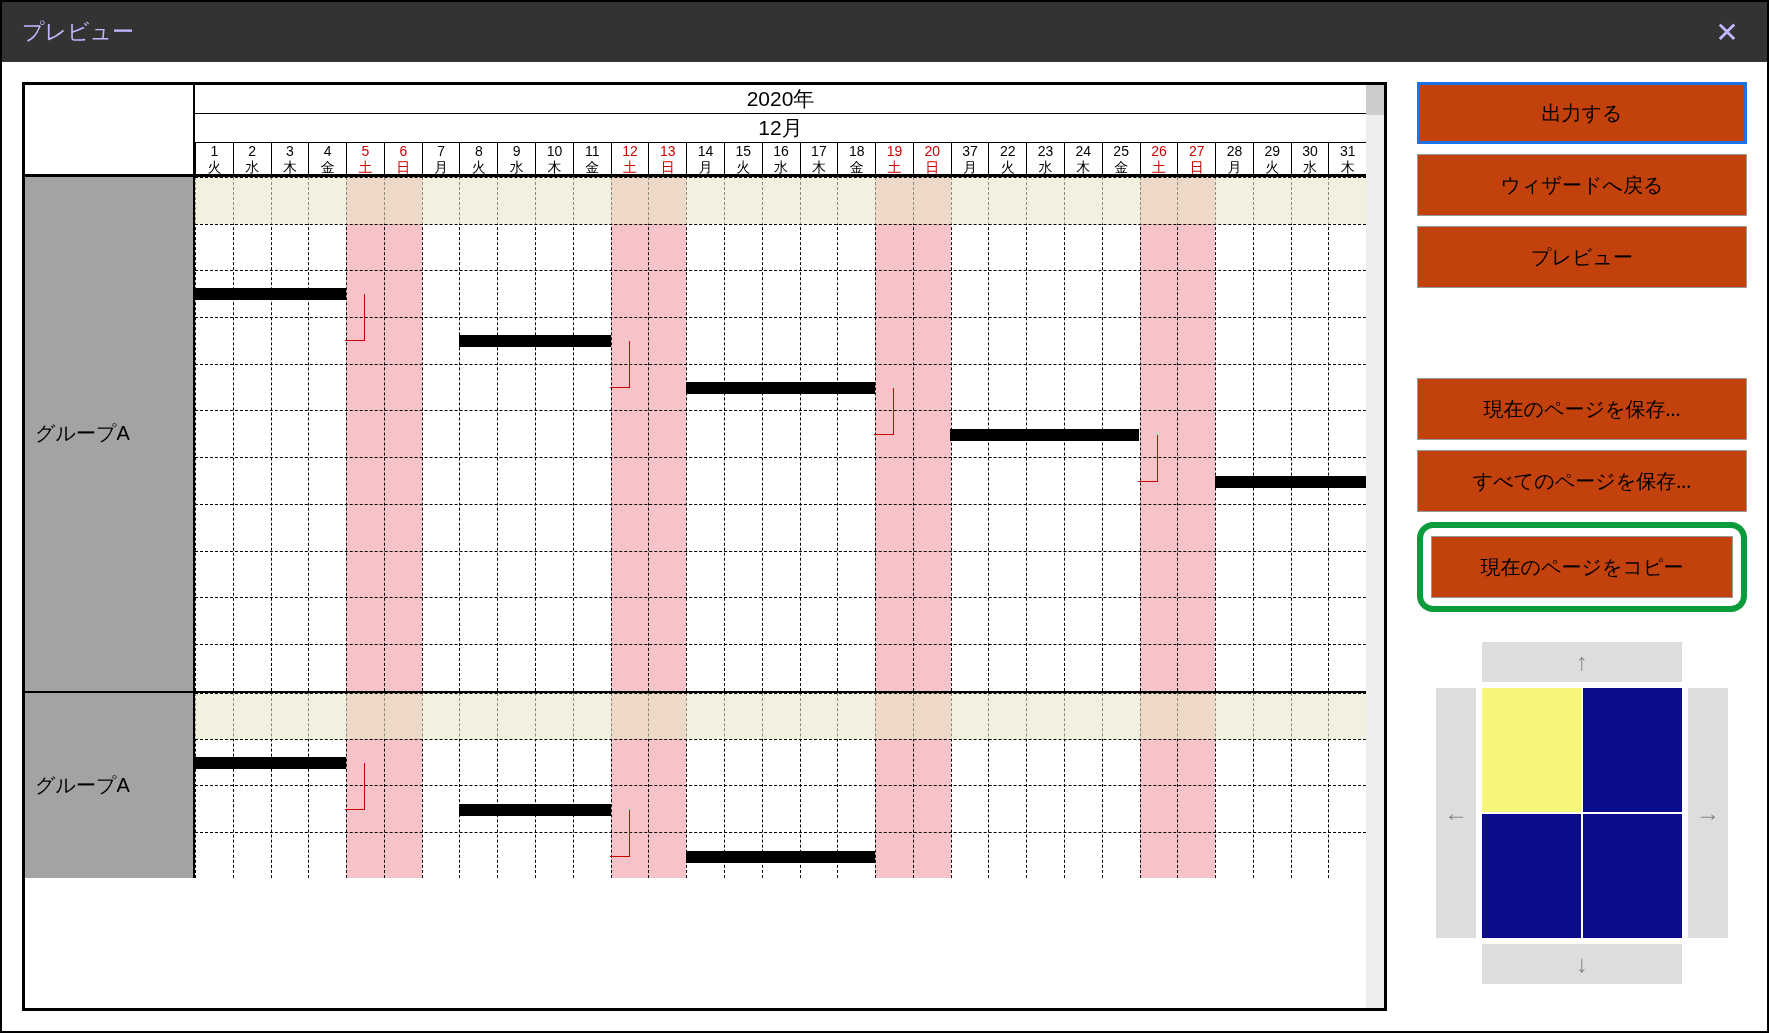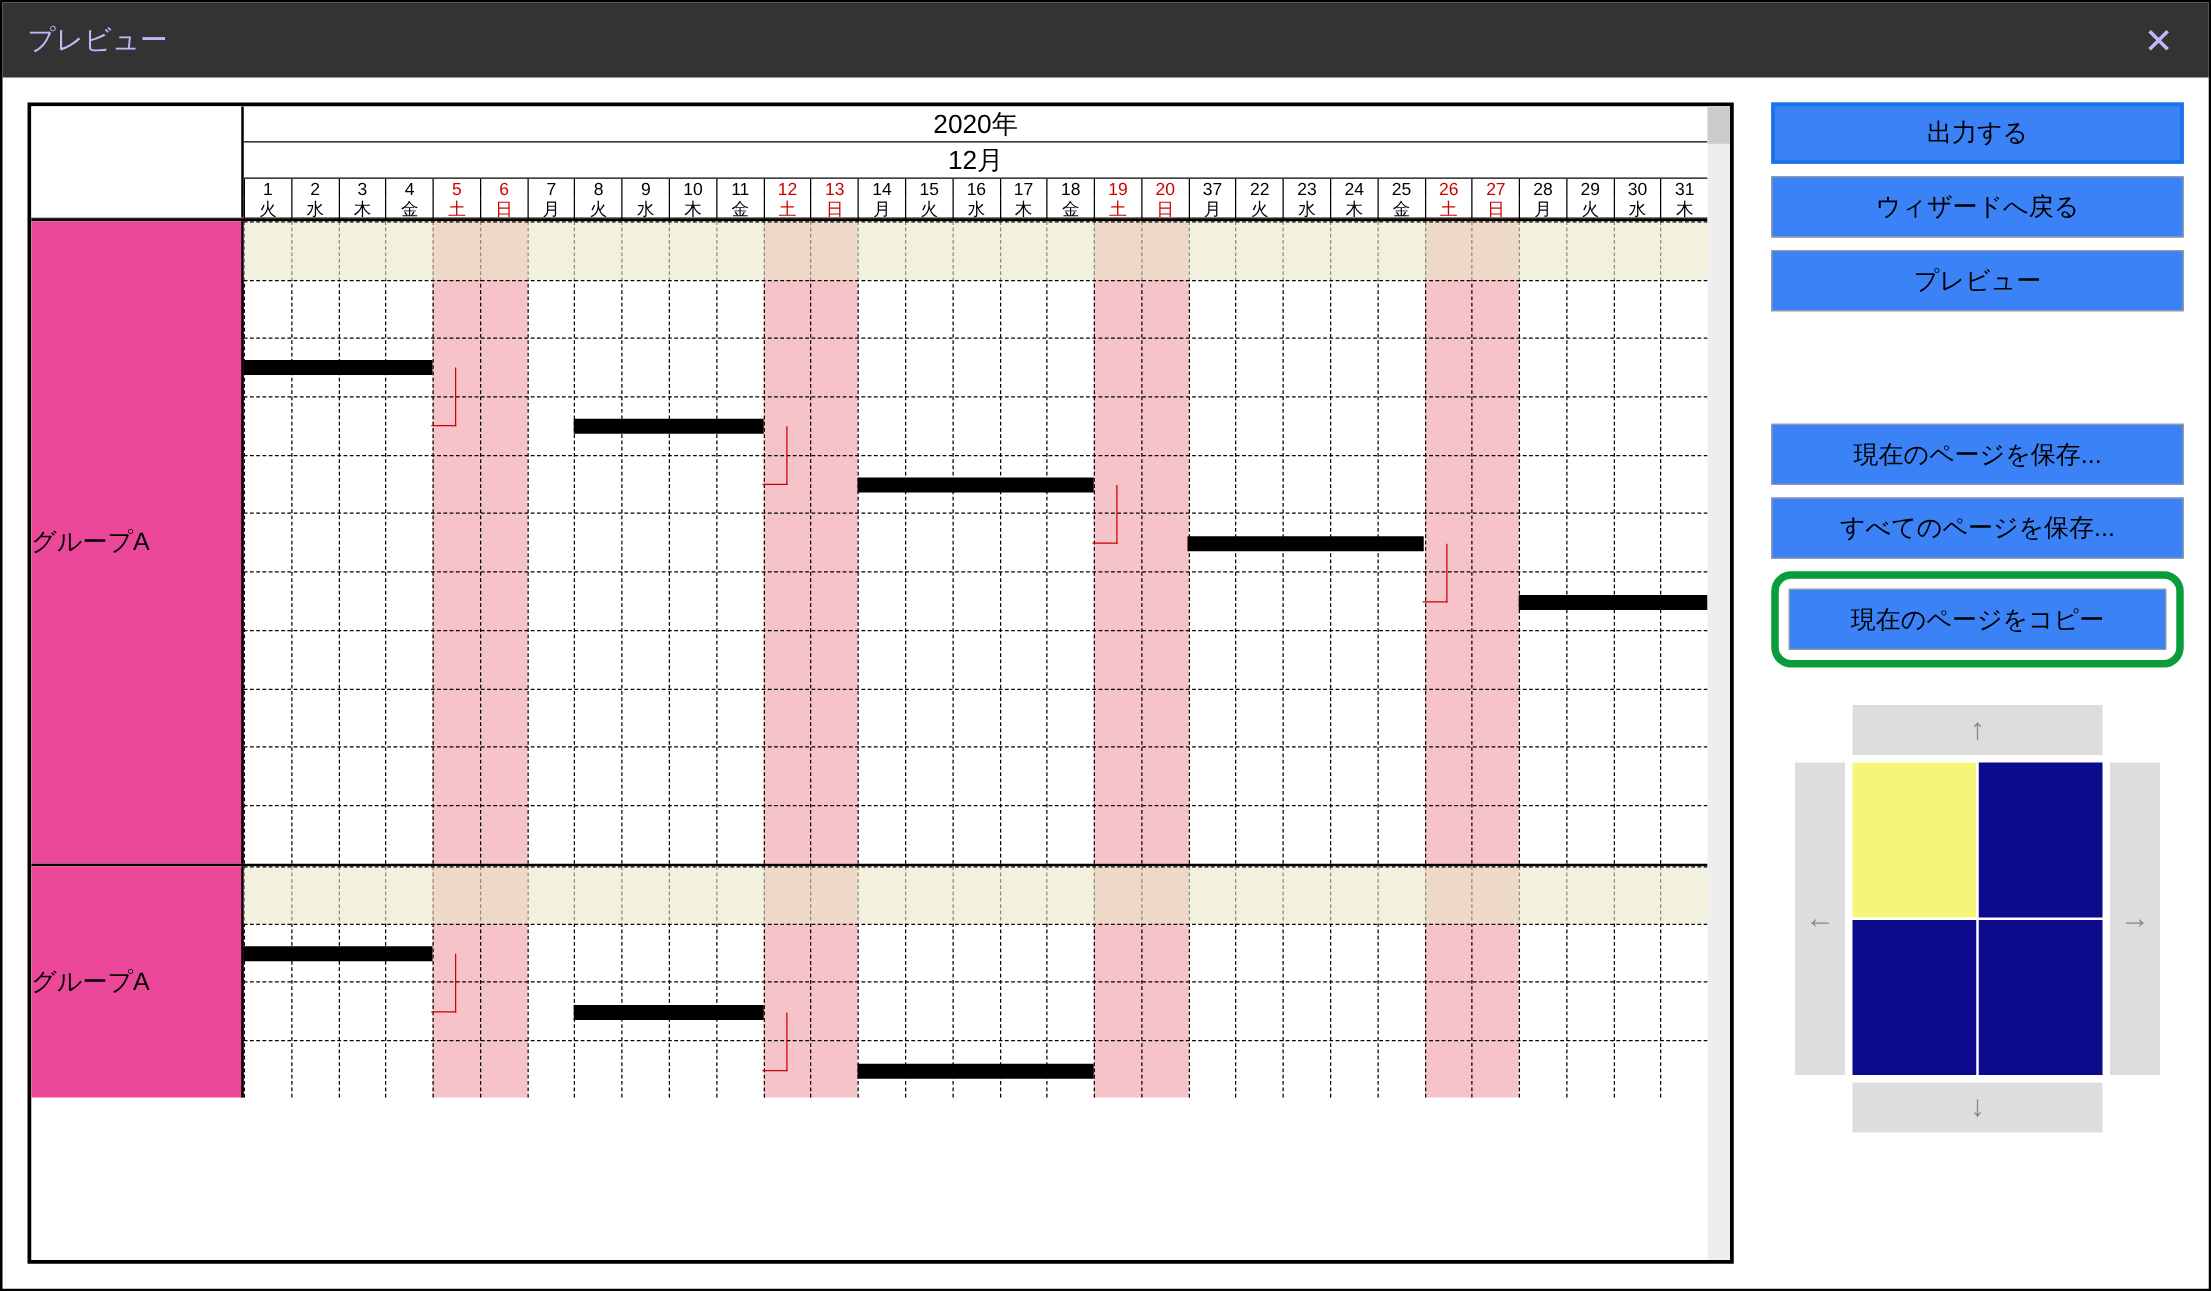--- a/index.html
+++ b/index.html
@@ -49,28 +49,29 @@
     position: relative;
     overflow: hidden;
   }
   .side-pane {
     width: 330px;
     display: flex;
     flex-direction: column;
     gap: 10px;
   }
   .btn {
-    height: 49px;
-    background: #3b82f6;
+    height: 62px;
+    background: #c2410c;
     border: 1px solid #999;
     font-size: 20px;
     cursor: pointer;
     display: flex;
     align-items: center;
     justify-content: center;
+    font-family: Liberation Serif, serif;
   }
   .btn.primary {
     border: 3px solid #1a73e8;
   }
   .spacer { height: 70px; }
   .highlight-box {
     border: 6px solid #0a9c3a;
     border-radius: 16px;
     padding: 8px;
   }
@@ -163,23 +164,23 @@
   .body {
     position:absolute; left:0; right:0; top:90px; bottom:0;
   }
   .group {
     position:relative;
     border-top:2px solid #000;
   }
   .group .glabel {
     position:absolute; left:0; top:0; bottom:0; width:170px;
     border-right:2px solid #000;
-    background:#ec4899;
+    background:#a3a3a3;
     display:flex; align-items:center; justify-content:flex-start;
-    font-size:20px;
+    padding-left:10px; font-size:20px;
   }
   .group .rows {
     margin-left:170px; position:relative; height:100%;
   }
   .grid-cols {
     position:absolute; inset:0; display:flex;
   }
   .grid-cols div {
     flex:1;
     border-left:1px dashed #000;

